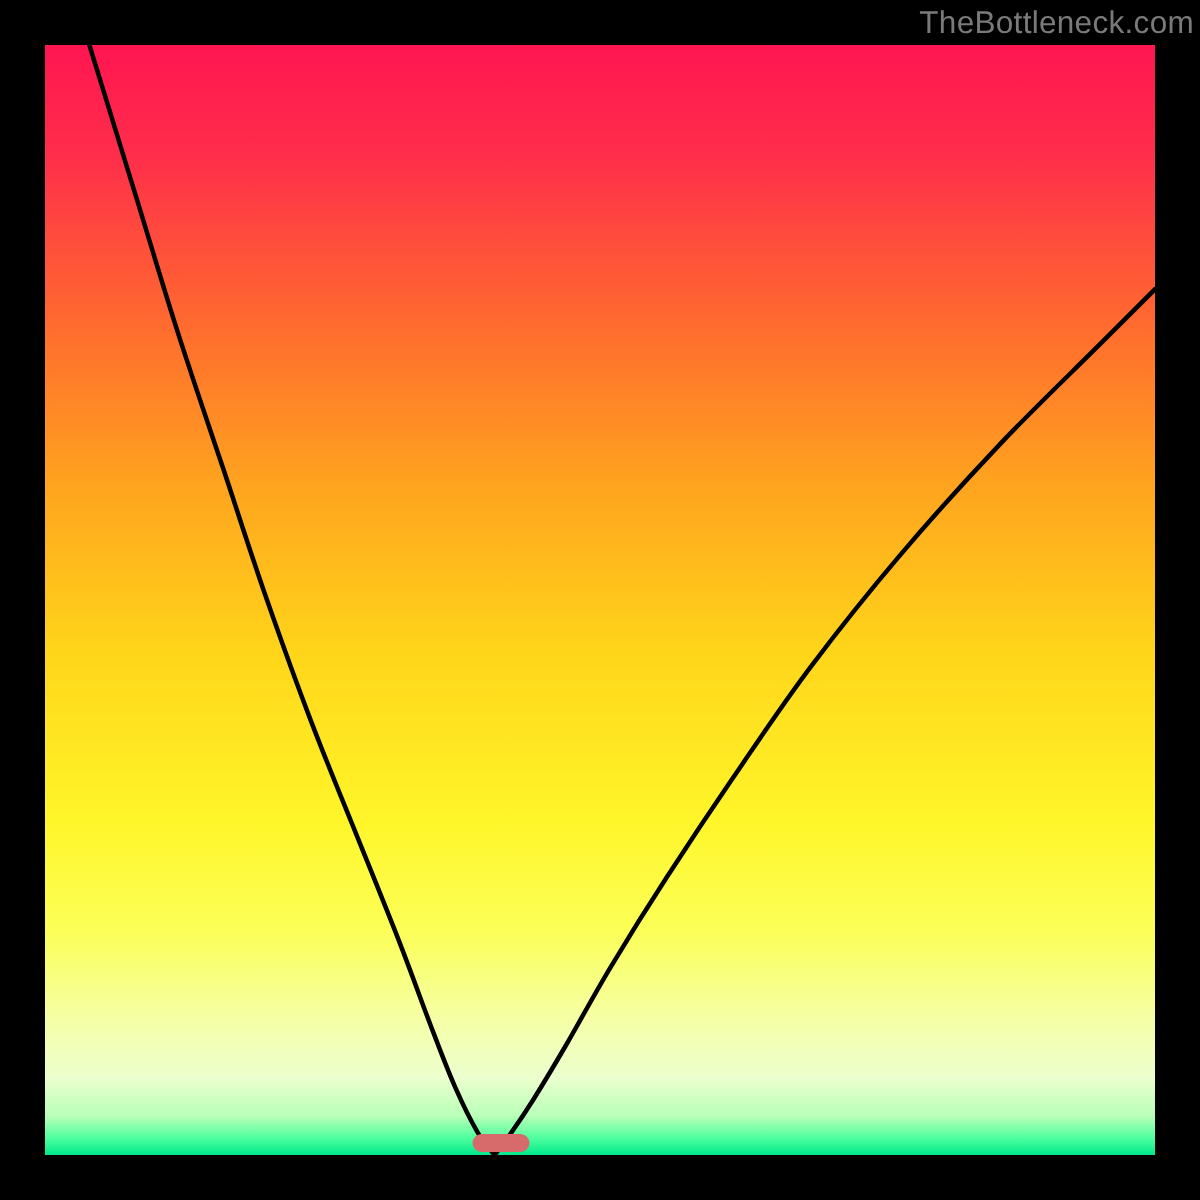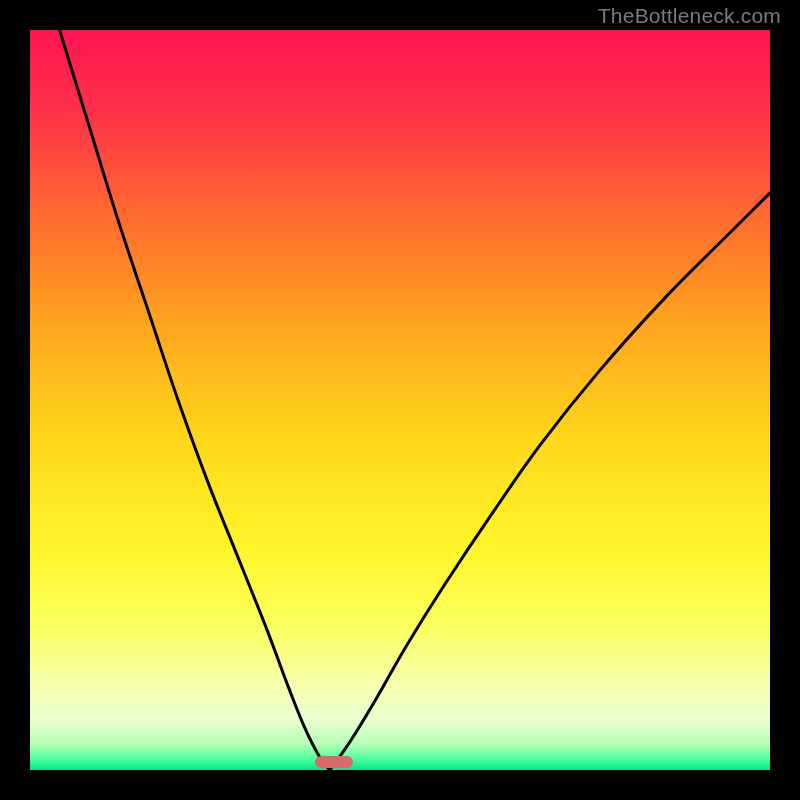--- a/index.html
+++ b/index.html
@@ -37,21 +37,21 @@
     width: 100%;
     height: 100%;
   }
   .marker {
     position: absolute;
     border-radius: 6px;
   }
   .watermark {
     position: absolute;
     top: 4px;
-    right: 19px;
+    right: 4px;
     color: #7a7a7a;
     font-size: 21px;
     letter-spacing: 0.2px;
     font-weight: 400;
   }
 </style>
 </head>
 <body>
 
 <div class="frame">

